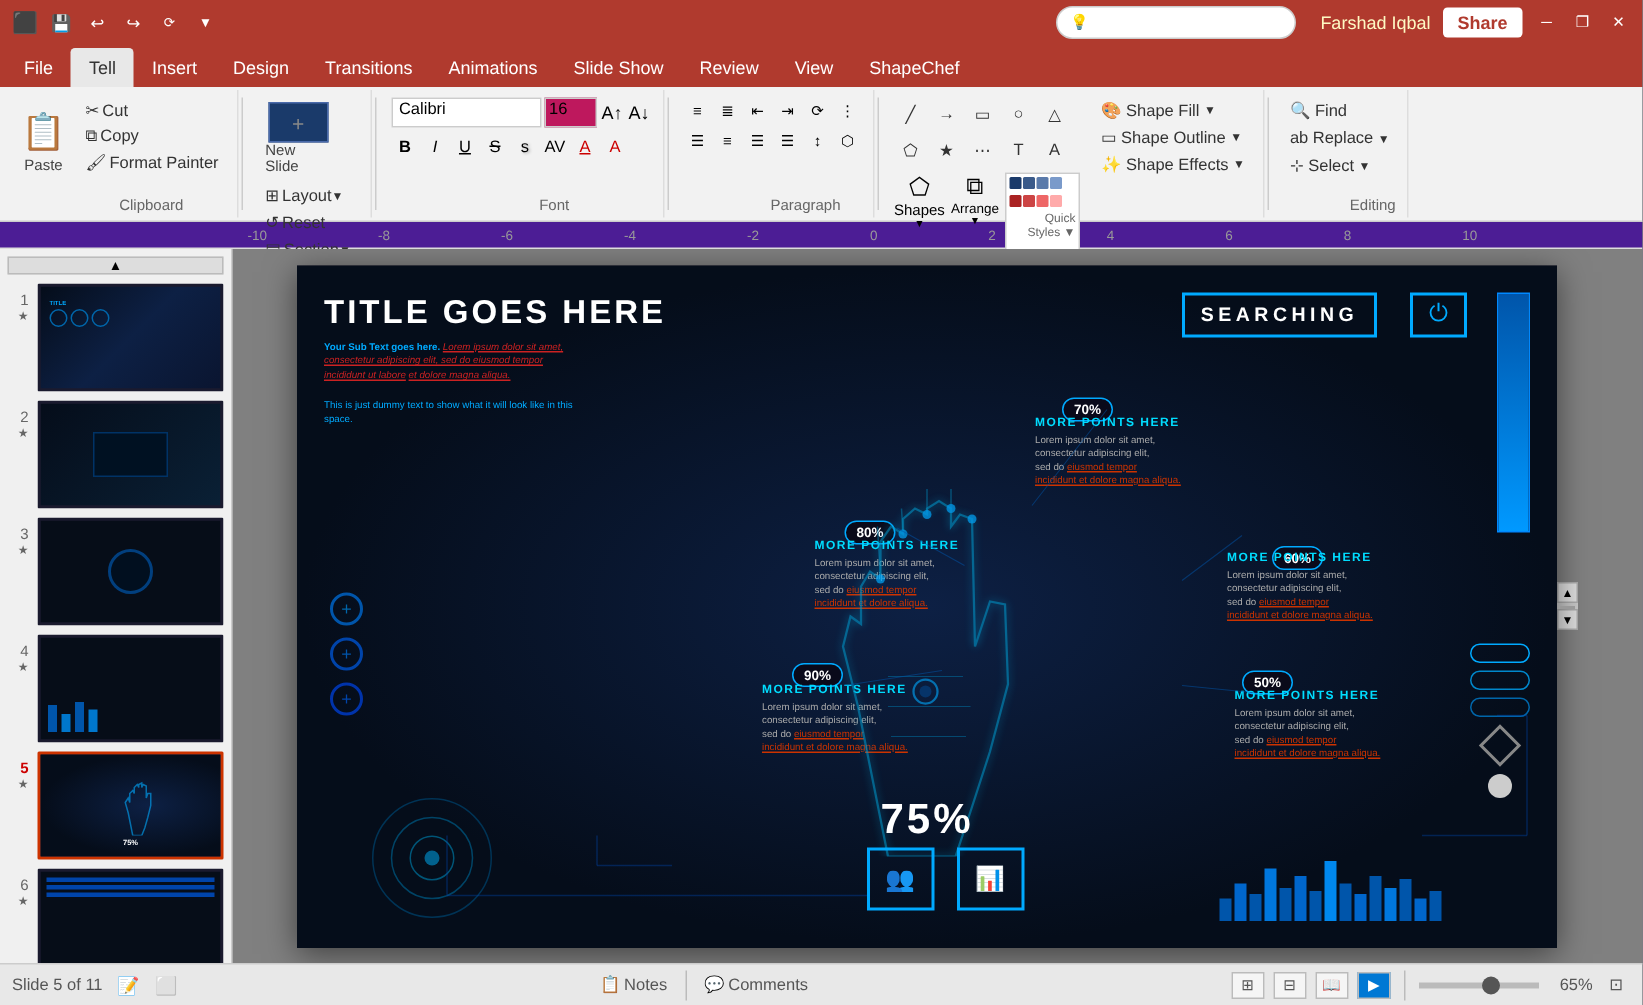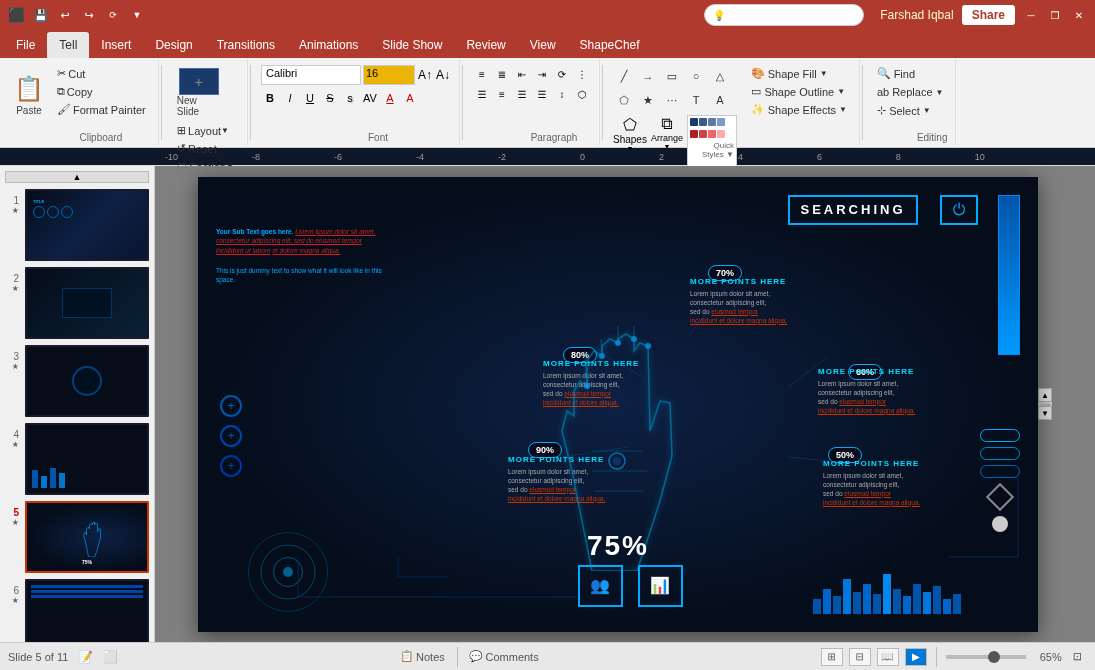--- a/index.html
+++ b/index.html
@@ -138,24 +138,24 @@
       border: 1px solid #ccc;
       background: white;
       padding: 1px 4px;
       font-size: 11px;
       width: 100px;
       height: 20px;
       cursor: pointer;
     }
     .font-size-dropdown {
       border: 1px solid #ccc;
-      background: #eab308;
+      background: #be185d;
       padding: 1px 2px;
       font-size: 11px;
-      width: 52px;
+      width: 35px;
       height: 20px;
       cursor: pointer;
     }
     .font-format-btn {
       width: 18px; height: 18px;
       border: 1px solid transparent;
       background: transparent;
       cursor: pointer;
       font-size: 11px;
       display: flex; align-items: center; justify-content: center;
@@ -195,21 +195,21 @@
       padding: 2px 4px;
       font-size: 11px;
       cursor: pointer;
       border-radius: 2px;
       color: #333;
     }
 
     
     #ruler-h {
       height: 18px;
-      background: #0f172a;
+      background: #4c1d95;
       border-bottom: 1px solid #ddd;
       display: flex;
       align-items: center;
       padding-left: 155px;
       font-size: 9px;
       color: #999;
     }
 
     
     #workspace {
@@ -843,20 +843,21 @@
         </div>
       </div>
     </div>
 
   </div>
 
   <div id="slide-canvas-area">
     <div id="slide-canvas">
       <div class="slide-bg"></div>
 
+      <div class="slide-title">TITLE GOES HERE</div>
 
       <div style="position:absolute; top:50px; left:18px; width:175px; font-size:6.5px; line-height:1.5;">
         <span style="color:#00aaff; font-weight:bold;">Your Sub Text goes here. </span>
         <span style="color:#cc2222; font-style:italic; text-decoration:underline;">Lorem ipsum dolor sit amet, consectetur adipiscing elit, sed do eiusmod tempor incididunt ut labore</span>
         <span style="color:#cc2222; font-style:italic; text-decoration:underline;"> et dolore magna aliqua.</span>
         <br><br>
         <span style="color:#00aaff;">This is just dummy text to show what it will look like in this space.</span>
       </div>
 
       <div class="searching-box">

